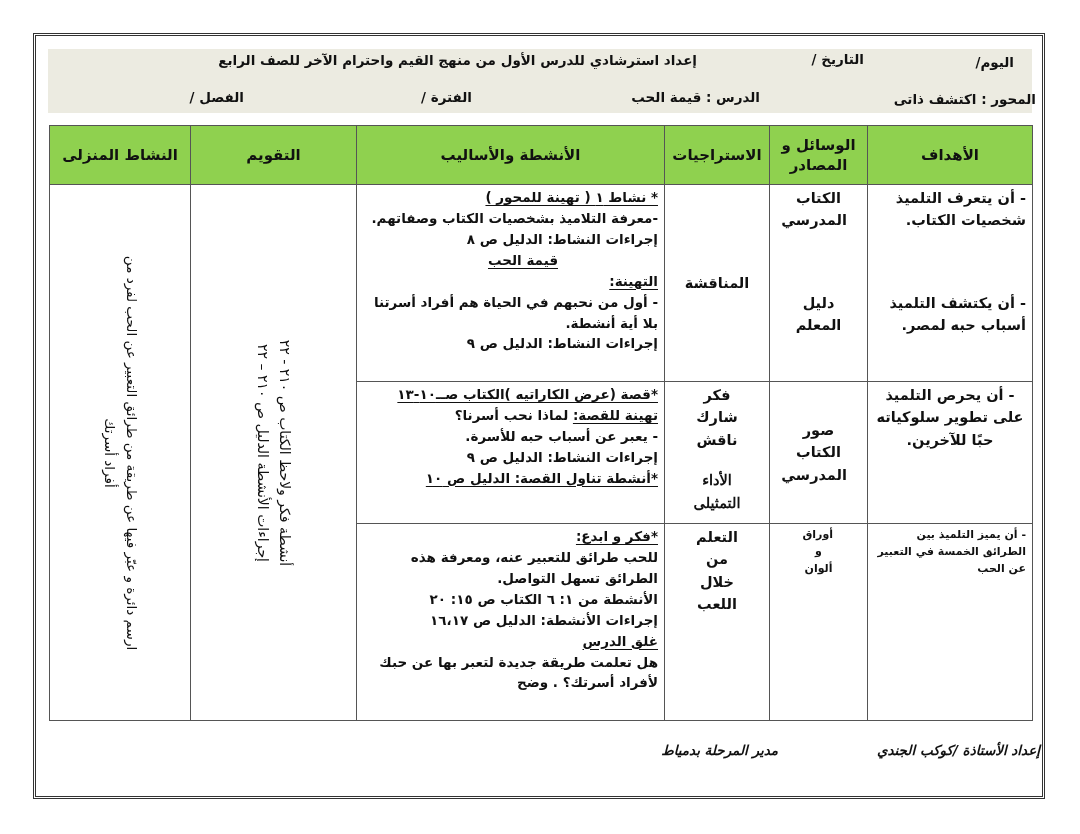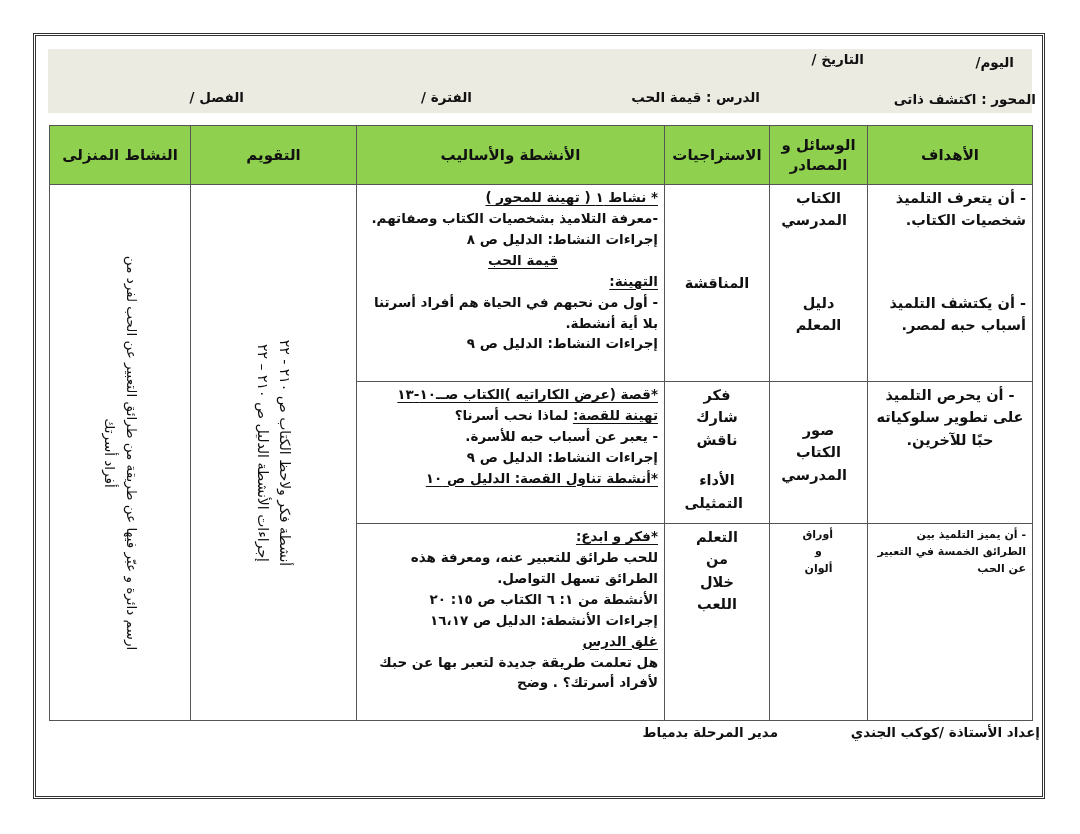--- a/index.html
+++ b/index.html
@@ -15,30 +15,31 @@
   table.plan th, table.plan td { border: 1.5px solid #555; vertical-align: top; }
   table.plan th { background: #8fd14f; height: 56px; font-size: 15px; font-weight: bold;
                   text-align: center; vertical-align: middle; line-height: 1.35; }
   table.plan td { font-size: 13.5px; font-weight: bold; line-height: 1.55; padding: 2px 6px; }
   .center { text-align: center; }
   .u { text-decoration: underline; text-underline-offset: 3px; }
   .vert-cell { position: relative; }
   .vert { position: absolute; left: 50%; top: 50%; transform: translate(-50%, -50%) rotate(90deg);
           white-space: nowrap; font-size: 14px; font-weight: normal; line-height: 1.6; text-align: center; }
   .gap { height: 44px; }
-  .footer { position: absolute; top: 724px; direction: rtl; font-weight: bold; font-size: 13.5px; white-space: nowrap; }
+  .footer { position: absolute; top: 742px; direction: rtl; font-weight: bold; font-size: 13.5px; white-space: nowrap; font-style: italic; }
 </style>
 </head>
 <body>
 
 <div class="frame"></div>
 
 <div class="info-band">
   <span class="t" style="right:18px; top:5px;">اليوم/</span>
   <span class="t" style="right:168px; top:2px;">التاريخ /</span>
+  <span class="t" style="right:335px; top:3px;">إعداد استرشادي للدرس الأول من منهج القيم واحترام الآخر للصف الرابع</span>
   <span class="t" style="right:-4px; top:42px;">المحور : اكتشف ذاتى</span>
   <span class="t" style="right:272px; top:40px;">الدرس : قيمة الحب</span>
   <span class="t" style="right:560px; top:40px;">الفترة /</span>
   <span class="t" style="right:788px; top:40px;">الفصل /</span>
 </div>
 
 <table class="plan">
   <colgroup>
     <col style="width:165px">
     <col style="width:98px">
@@ -97,21 +98,21 @@
     <tr style="height:142px">
       <td style="font-size:14.5px;text-align:center;">
         <div>- أن يحرص التلميذ على تطوير سلوكياته حبًا للآخرين.</div>
       </td>
       <td class="center" style="vertical-align:middle; font-size:14.5px;">
         <div style="padding:0 14px;">صور الكتاب المدرسي</div>
       </td>
       <td class="center" style="font-size:14.5px;">
         <div style="padding:0 24px;">فكر شارك ناقش</div>
         <div style="height:18px"></div>
-        <div style="padding:0 20px;">الأداء التمثيلى</div>
+        <div style="padding:0 20px;font-family:Liberation Serif, serif;">الأداء التمثيلى</div>
       </td>
       <td>
         <div class="u">*قصة (عرض الكاراتيه )الكتاب صــ١٠-١٣</div>
         <div><span class="u">تهينة للقصة:</span><span> لماذا نحب أسرنا؟</span></div>
         <div>- يعبر عن أسباب حبه للأسرة.</div>
         <div>إجراءات النشاط: الدليل  ص ٩</div>
         <div class="u">*أنشطة تناول القصة: الدليل ص ١٠</div>
       </td>
     </tr>
     <tr style="height:197px">

